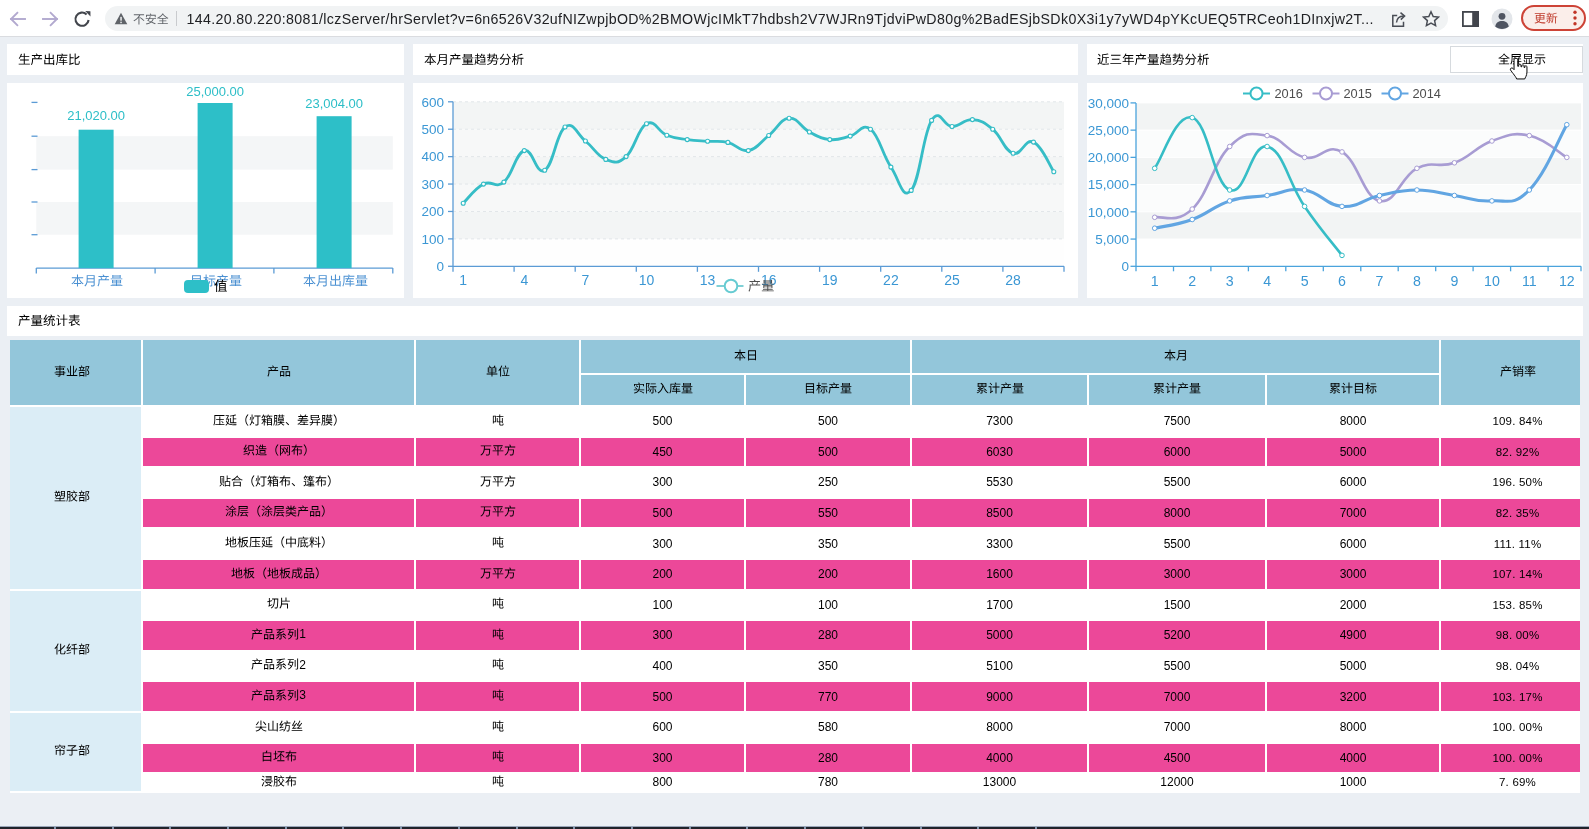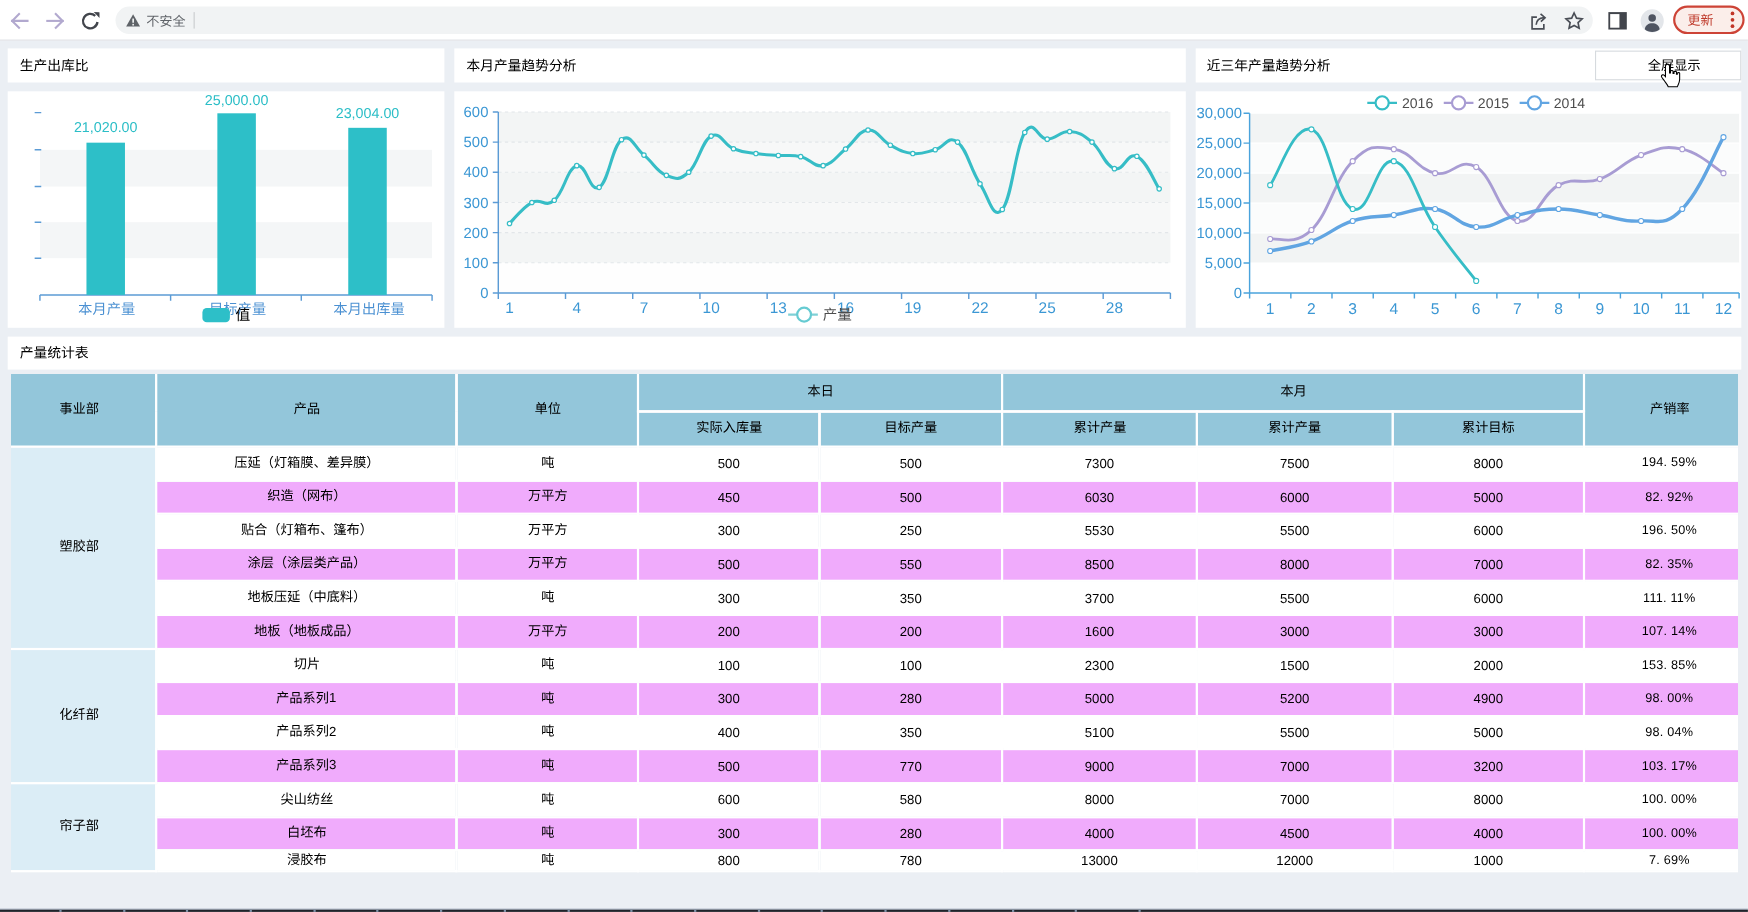--- a/index.html
+++ b/index.html
@@ -1,21 +1,21 @@
 <!DOCTYPE html>
 <html><head><meta charset="utf-8"><style>*{margin:0;padding:0;box-sizing:border-box}
 html,body{width:1589px;height:829px;overflow:hidden;font-family:"Liberation Sans",sans-serif;background:#fff}
 .abs{position:absolute}
 #page{position:relative;width:1589px;height:829px}
 #content{position:absolute;left:0;top:37px;width:1589px;height:789px;background:#ebeff4}
 .panel{position:absolute;background:#fff}
 table{border-collapse:collapse;table-layout:fixed;font-size:12px;color:#000}
 td,th{border:2px solid #fff;text-align:center;font-weight:normal;padding:0;overflow:hidden;white-space:nowrap}
 .hd{background:#93c6da}
-.rb{background:#f0abfc}
+.rb{background:#ec4899}
 .rw{background:#fff}
 .dep{background:#dbedf6;padding-right:7px}
 .pct{padding-left:14px;font-size:11.5px;letter-spacing:0.2px}
 </style></head><body>
 <div id="page">
     <svg width="0" height="0" style="position:absolute">
       <defs>
         <path id="g0" d="M559 -478C678 -398 828 -280 899 -203L960 -261C885 -338 733 -450 615 -526ZM69 -770V-693H514C415 -522 243 -353 44 -255C60 -238 83 -208 95 -189C234 -262 358 -365 459 -481V78H540V-584C566 -619 589 -656 610 -693H931V-770Z"></path>
         <path id="g1" d="M414 -823C430 -793 447 -756 461 -725H93V-522H168V-654H829V-522H908V-725H549C534 -758 510 -806 491 -842ZM656 -378C625 -297 581 -232 524 -178C452 -207 379 -233 310 -256C335 -292 362 -334 389 -378ZM299 -378C263 -320 225 -266 193 -223C276 -195 367 -162 456 -125C359 -60 234 -18 82 9C98 25 121 59 130 77C293 42 429 -10 536 -91C662 -36 778 23 852 73L914 8C837 -41 723 -96 599 -148C660 -209 707 -285 742 -378H935V-449H430C457 -499 482 -549 502 -596L421 -612C401 -561 372 -505 341 -449H69V-378Z"></path>
         <path id="g2" d="M493 -851C392 -692 209 -545 26 -462C45 -446 67 -421 78 -401C118 -421 158 -444 197 -469V-404H461V-248H203V-181H461V-16H76V52H929V-16H539V-181H809V-248H539V-404H809V-470C847 -444 885 -420 925 -397C936 -419 958 -445 977 -460C814 -546 666 -650 542 -794L559 -820ZM200 -471C313 -544 418 -637 500 -739C595 -630 696 -546 807 -471Z"></path>
@@ -131,20 +131,21 @@
 <rect x="7.2" y="11.2" width="1.7" height="1.7" fill="#f1f3f4"></rect>
       </svg>
       <svg style="position:absolute;left:133.0px;top:12.6px;" width="36" height="15" viewBox="0 0 36 15">
         <g transform="translate(0,10.5) scale(0.01190)" fill="#5f6368">
           <use href="#g0" x="0"></use>
           <use href="#g1" x="1000"></use>
           <use href="#g2" x="2000"></use>
         </g>
       </svg>
       <div class="abs" style="left:176px;top:11px;width:1px;height:15px;background:#c9cbce"></div>
+      <div class="abs" style="left:186.5px;top:11px;font-size:14.2px;color:#202124;line-height:16px;letter-spacing:0.35px">144.20.80.220:8081/lczServer/hrServlet?v=6n6526V32ufNIZwpjbOD%2BMOWjcIMkT7hdbsh2V7WJRn9TjdviPwD80g%2BadESjbSDk0X3i1y7yWD4pYKcUEQ5TRCeoh1DInxjw2T...</div>
       <svg class="abs" style="left:1391px;top:10px" width="18" height="18" viewBox="0 0 18 18">
 <g fill="none" stroke="#494d55" stroke-width="1.5">
 <path d="M6.2,5.5 H1.8 V16.2 H12.5 V11.8"></path>
 <path d="M5.5,12.5 C5.8,8.5 8.5,6.2 12.7,6.0"></path>
 <path d="M9.5,2.6 L13.6,6.1 L9.8,9.6" fill="none" stroke-linejoin="miter"></path>
         </g>
       </svg>
       <svg class="abs" style="left:1422px;top:9.5px" width="18" height="18" viewBox="0 0 18 18">
 <path d="M9,1.8 L11.2,6.5 L16.4,7.1 L12.6,10.6 L13.6,15.7 L9,13.2 L4.4,15.7 L5.4,10.6 L1.6,7.1 L6.8,6.5 Z" fill="none" stroke="#494d55" stroke-width="1.5" stroke-linejoin="miter"></path>
       </svg>
@@ -607,21 +608,21 @@
           <td class="rw"><svg style="vertical-align:-5.6px" width="12.00" height="16" viewBox="0 0 12.00 16">
               <g transform="translate(0,10.6) scale(0.01200)" fill="#000">
                 <use href="#g54" x="0"></use>
               </g>
             </svg></td>
           <td class="rw">500</td>
           <td class="rw">500</td>
           <td class="rw">7300</td>
           <td class="rw">7500</td>
           <td class="rw">8000</td>
-          <td class="rw pct" style="border-right:none">194. 59%</td>
+          <td class="rw pct" style="border-right:none">109. 84%</td>
         </tr>
         <tr style="height:30.6px">
           <td class="rb"><svg style="vertical-align:-5.6px" width="72.00" height="16" viewBox="0 0 72.00 16">
               <g transform="translate(0,10.6) scale(0.01200)" fill="#000">
                 <use href="#g55" x="0"></use>
                 <use href="#g56" x="1000"></use>
                 <use href="#g46" x="2000"></use>
                 <use href="#g57" x="3000"></use>
                 <use href="#g58" x="4000"></use>
                 <use href="#g53" x="5000"></use>
@@ -712,21 +713,21 @@
                 <use href="#g53" x="8000"></use>
               </g>
             </svg></td>
           <td class="rw"><svg style="vertical-align:-5.6px" width="12.00" height="16" viewBox="0 0 12.00 16">
               <g transform="translate(0,10.6) scale(0.01200)" fill="#000">
                 <use href="#g54" x="0"></use>
               </g>
             </svg></td>
           <td class="rw">300</td>
           <td class="rw">350</td>
-          <td class="rw">3700</td>
+          <td class="rw">3300</td>
           <td class="rw">5500</td>
           <td class="rw">6000</td>
           <td class="rw pct" style="border-right:none">111. 11%</td>
         </tr>
         <tr style="height:30.6px">
           <td class="rb"><svg style="vertical-align:-5.6px" width="96.00" height="16" viewBox="0 0 96.00 16">
               <g transform="translate(0,10.6) scale(0.01200)" fill="#000">
                 <use href="#g68" x="0"></use>
                 <use href="#g69" x="1000"></use>
                 <use href="#g46" x="2000"></use>
@@ -765,21 +766,21 @@
                 <use href="#g77" x="1000"></use>
               </g>
             </svg></td>
           <td class="rw"><svg style="vertical-align:-5.6px" width="12.00" height="16" viewBox="0 0 12.00 16">
               <g transform="translate(0,10.6) scale(0.01200)" fill="#000">
                 <use href="#g54" x="0"></use>
               </g>
             </svg></td>
           <td class="rw">100</td>
           <td class="rw">100</td>
-          <td class="rw">2300</td>
+          <td class="rw">1700</td>
           <td class="rw">1500</td>
           <td class="rw">2000</td>
           <td class="rw pct" style="border-right:none">153. 85%</td>
         </tr>
         <tr style="height:30.6px">
           <td class="rb"><svg style="vertical-align:-5.6px" width="48.00" height="16" viewBox="0 0 48.00 16">
               <g transform="translate(0,10.6) scale(0.01200)" fill="#000">
                 <use href="#g6" x="0"></use>
                 <use href="#g32" x="1000"></use>
                 <use href="#g78" x="2000"></use>

